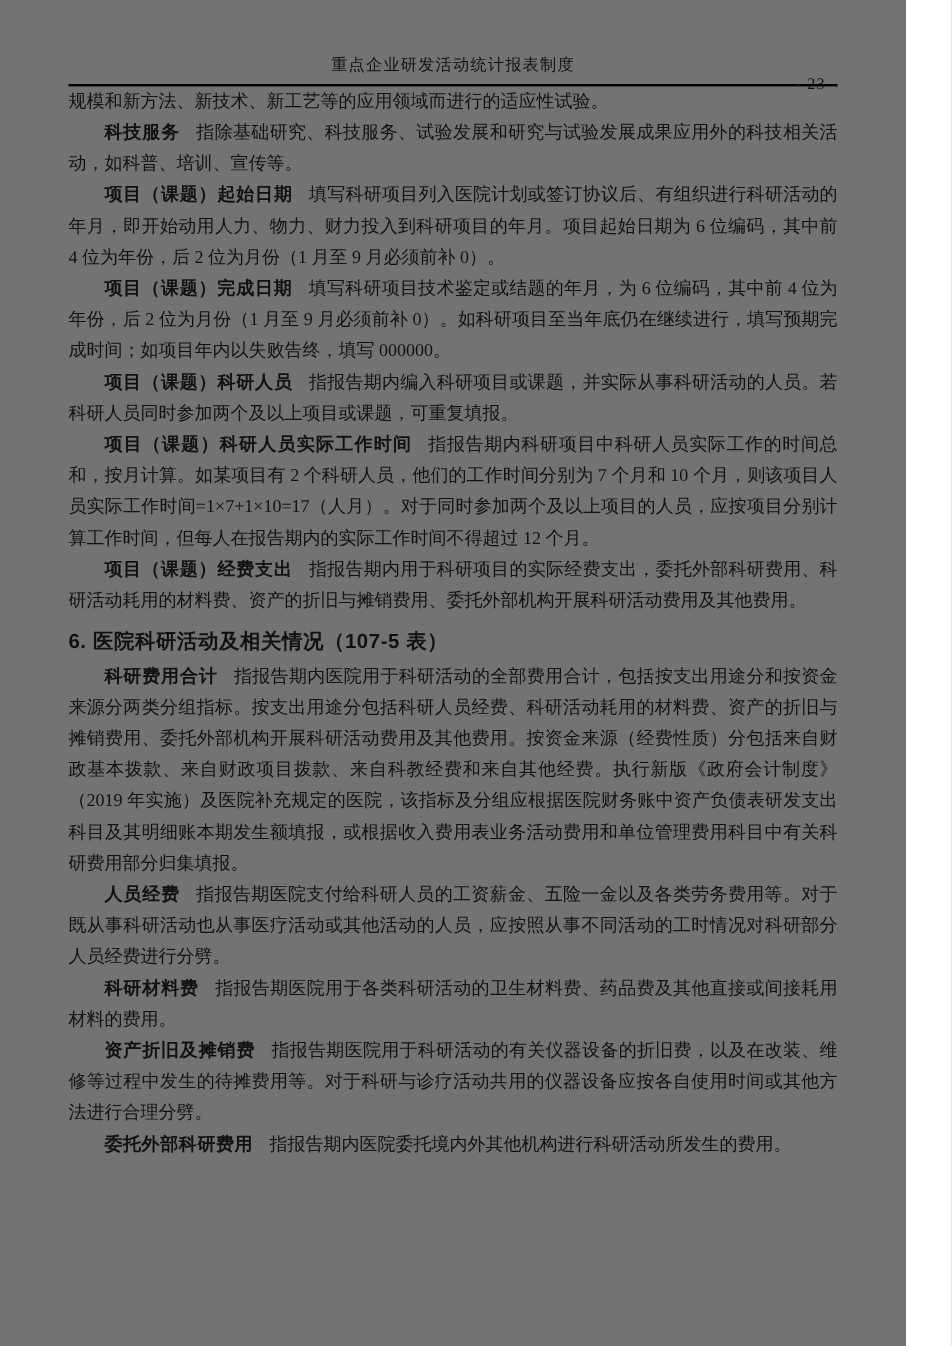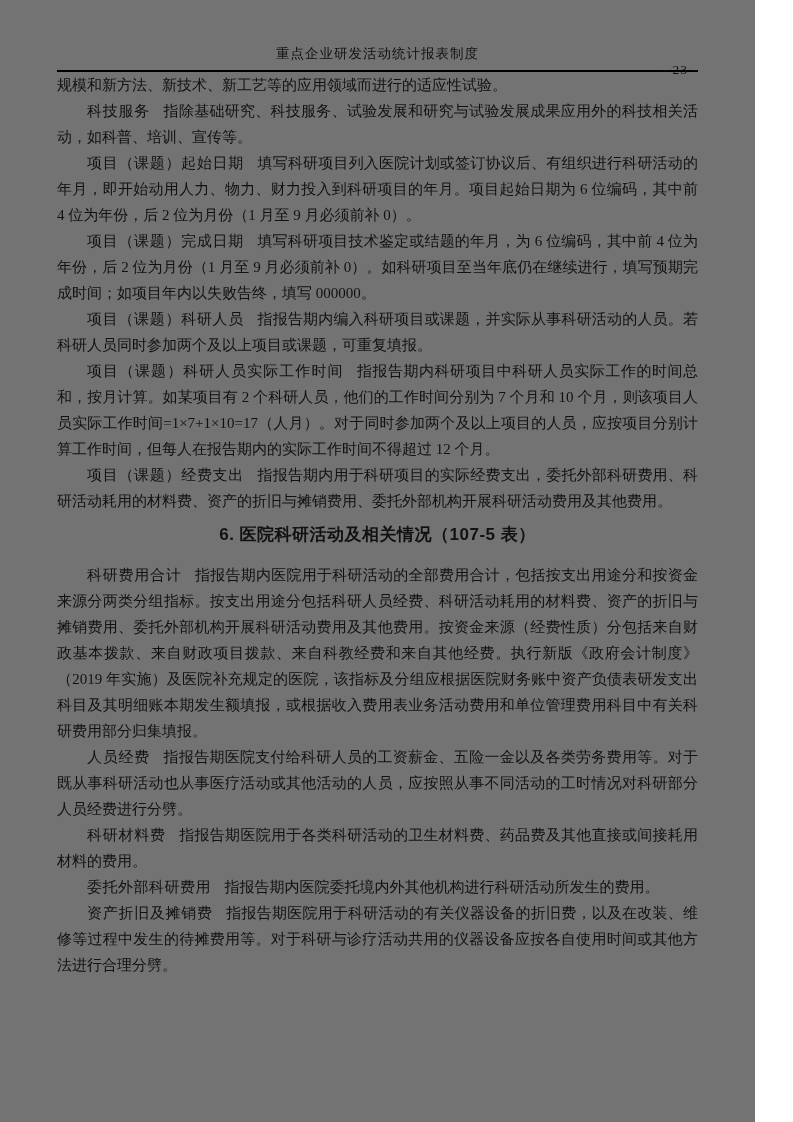--- a/index.html
+++ b/index.html
@@ -39,32 +39,31 @@
   .doc-body {
     margin: 0 57px;
     font-size: 15px;
     line-height: 26px;
     text-align: justify;
   }
   .para { text-indent: 2em; }
   .para.no-indent { text-indent: 0; }
   .term {
     font-family: "Liberation Sans", "DejaVu Sans", sans-serif;
-    font-weight: normal;
+    font-weight: bold;
     margin-right: 0.9em;
     letter-spacing: 0.5px;
   }
   .section-heading {
     font-family: "Liberation Sans", "DejaVu Sans", sans-serif;
     font-size: 17px;
     font-weight: bold;
-    text-align: center;
     line-height: 28px;
     margin-top: 7px;
-    margin-bottom: 13px;
+    margin-bottom: 2px;
     text-indent: 0;
     letter-spacing: 0.5px;
   }
 </style>
 </head>
 <body>
 
 <div class="page">
 
   <div class="header">
@@ -92,20 +91,20 @@
 
     <h2 class="section-heading">6. 医院科研活动及相关情况（107-5 表）</h2>
 
 
     <p class="para"><b class="term">科研费用合计</b><span>指报告期内医院用于科研活动的全部费用合计，包括按支出用途分和按资金来源分两类分组指标。按支出用途分包括科研人员经费、科研活动耗用的材料费、资产的折旧与摊销费用、委托外部机构开展科研活动费用及其他费用。按资金来源（经费性质）分包括来自财政基本拨款、来自财政项目拨款、来自科教经费和来自其他经费。执行新版《政府会计制度》（2019 年实施）及医院补充规定的医院，该指标及分组应根据医院财务账中资产负债表研发支出科目及其明细账本期发生额填报，或根据收入费用表业务活动费用和单位管理费用科目中有关科研费用部分归集填报。</span></p>
 
     <p class="para"><b class="term">人员经费</b><span>指报告期医院支付给科研人员的工资薪金、五险一金以及各类劳务费用等。对于既从事科研活动也从事医疗活动或其他活动的人员，应按照从事不同活动的工时情况对科研部分人员经费进行分劈。</span></p>
 
     <p class="para"><b class="term">科研材料费</b><span>指报告期医院用于各类科研活动的卫生材料费、药品费及其他直接或间接耗用材料的费用。</span></p>
 
+    <p class="para"><b class="term">资产折旧及摊销费</b><span>指报告期医院用于科研活动的有关仪器设备的折旧费，以及在改装、维修等过程中发生的待摊费用等。对于科研与诊疗活动共用的仪器设备应按各自使用时间或其他方法进行合理分劈。</span></p>
+
     <p class="para"><b class="term">委托外部科研费用</b><span>指报告期内医院委托境内外其他机构进行科研活动所发生的费用。</span></p>
-
-    <p class="para"><b class="term">资产折旧及摊销费</b><span>指报告期医院用于科研活动的有关仪器设备的折旧费，以及在改装、维修等过程中发生的待摊费用等。对于科研与诊疗活动共用的仪器设备应按各自使用时间或其他方法进行合理分劈。</span></p>
 
 
   </div>
 
 </div>
 
 </body></html>

